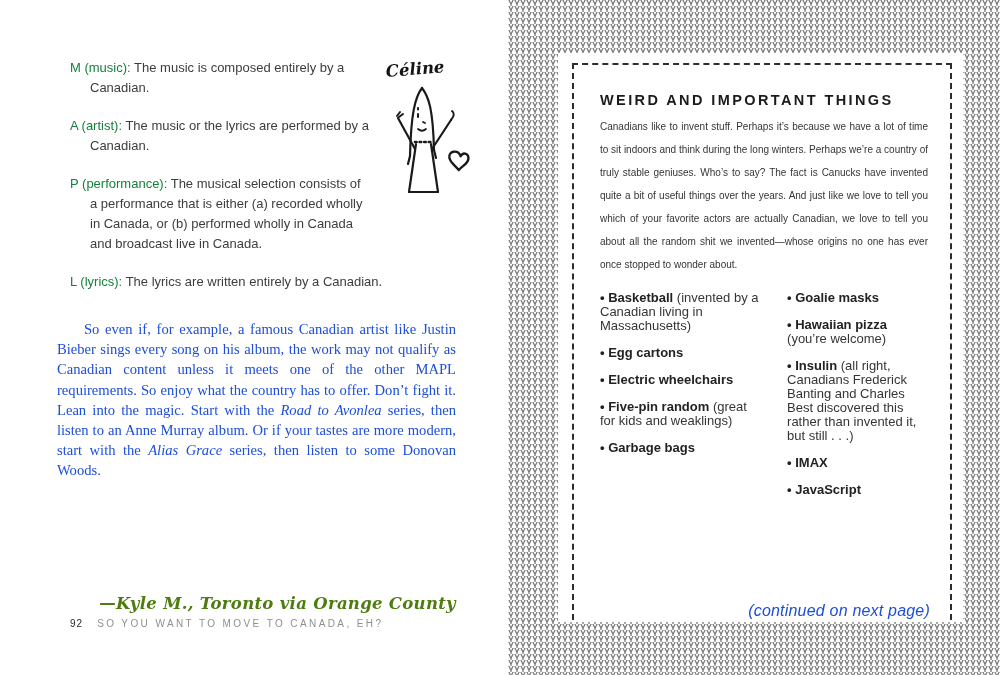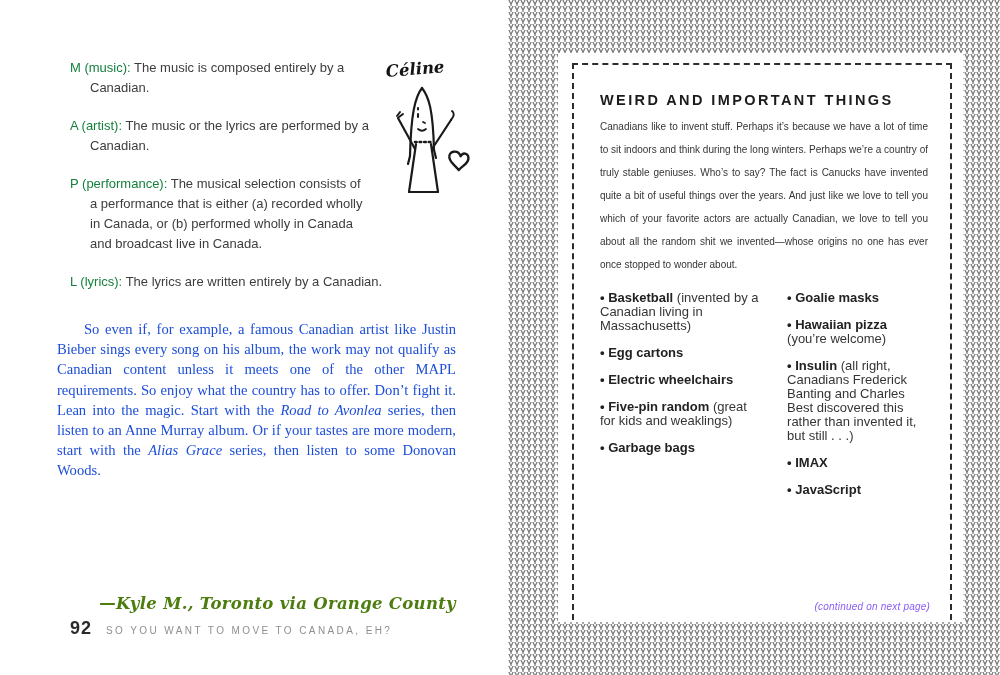--- a/index.html
+++ b/index.html
@@ -31,43 +31,43 @@
   .quote {
     position:absolute; left:59px; top:482px; width:392px;
     font-size:15.5px; line-height:23.5px; font-style:italic; color:#4c4c4c;
   }
   .attribution {
     position:absolute; left:58px; top:562px; width:398px; text-align:right;
     font-family:"DejaVu Serif", serif; font-style:italic; font-weight:bold;
     font-size:16.5px; color:#4d7c0f; letter-spacing:0.3px;margin-top:32px;
   }
   .footer { position:absolute; left:70px; top:618px; display:flex; align-items:baseline; gap:14px; }
-  .footer .pageno { font-weight:bold; font-size:18px; letter-spacing:1px; color:#2a2a2a; }
+  .footer .pageno { font-weight:normal; font-size:10px; letter-spacing:1px; color:#2a2a2a; }
   .footer .booktitle { font-size:10px; letter-spacing:2.4px; color:#8f8f8f; }
 
   
   .right-page { position:absolute; left:508px; top:0; width:492px; height:675px; }
   .knit-bg { position:absolute; left:0; top:0; width:100%; height:100%; display:block; }
 
   .white-panel { position:absolute; left:50px; top:53px; width:405px; height:569px; background:#ffffff; }
   .dashed-box {
     position:absolute; left:14px; top:10px; width:380px; height:557px;
     border-top:2px dashed #2d2d2d; border-left:2px dashed #2d2d2d; border-right:2px dashed #2d2d2d;
     padding:22px 22px 0 26px;
   }
   .box-title { font-weight:bold; font-size:14.5px; letter-spacing:2.4px; line-height:27px; color:#1b1b1b; }
   .box-intro { margin-top:1px; font-size:10px; line-height:23px; color:#353535; text-align:justify; }
   .box-cols { margin-top:15px; display:flex; }
   .col-left  { width:178px; }
   .col-right { width:152px; margin-left:22px; }
   .invention { font-size:13px; line-height:14px; color:#353535; margin-bottom:13px; }
   .invention .b { font-weight:bold; color:#222; }
   .continued {
-    position:absolute; right:20px; bottom:8px;
-    font-size:10px; font-style:italic; color:#8b5cf6; letter-spacing:0.2px;
+    position:absolute; right:20px; bottom:0;
+    font-size:16px; font-style:italic; color:#1d4ed8; letter-spacing:0.2px;
   }
 </style>
 </head>
 <body>
 
 <div class="spread">
 
   <div class="left-page">
 
     <div class="mapl">

